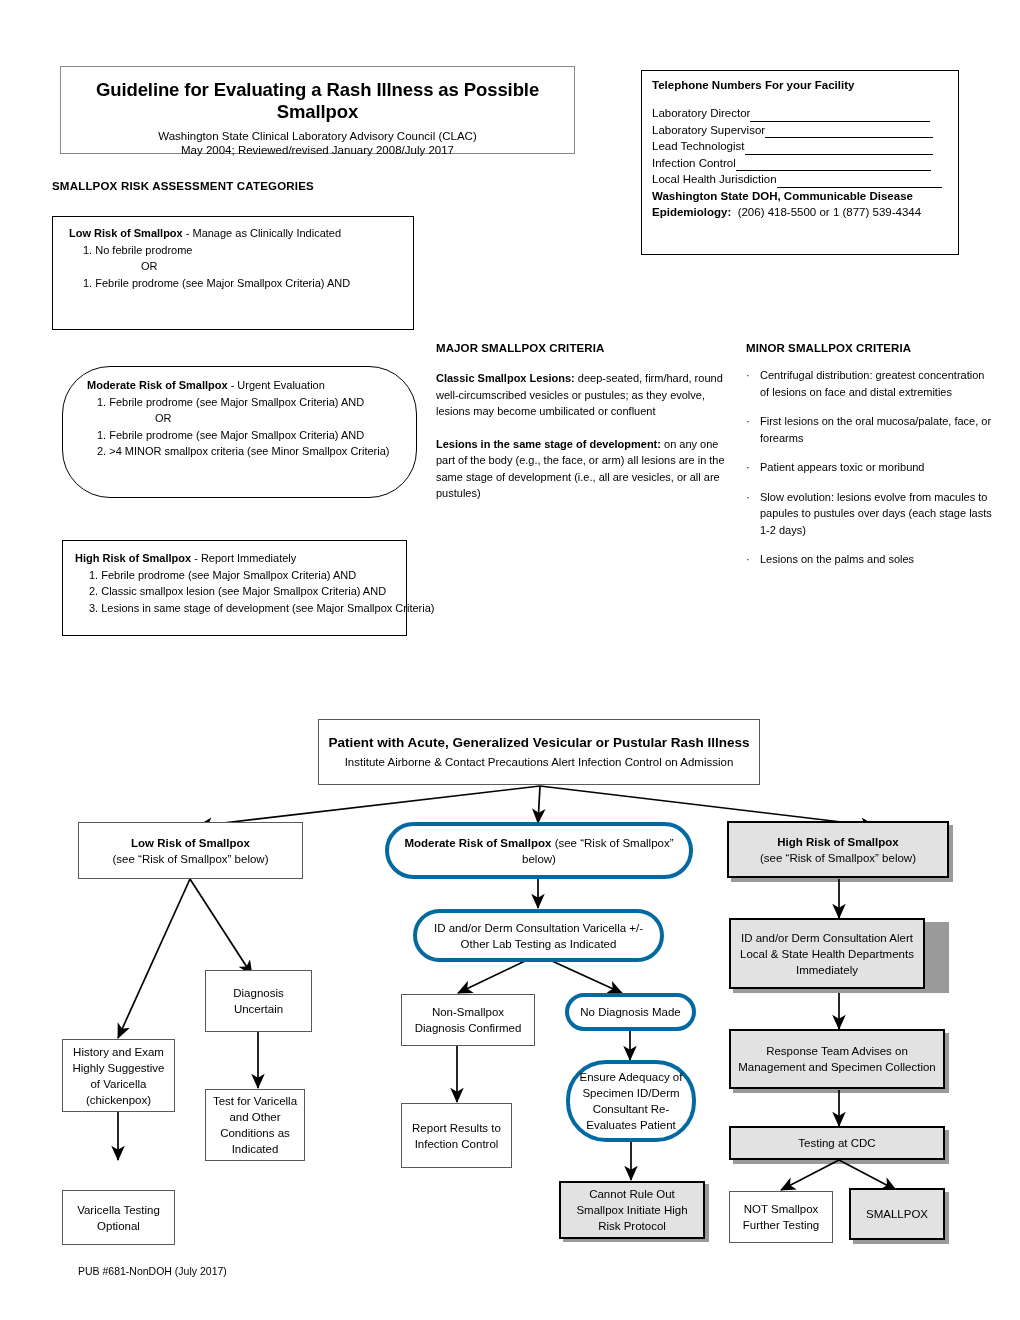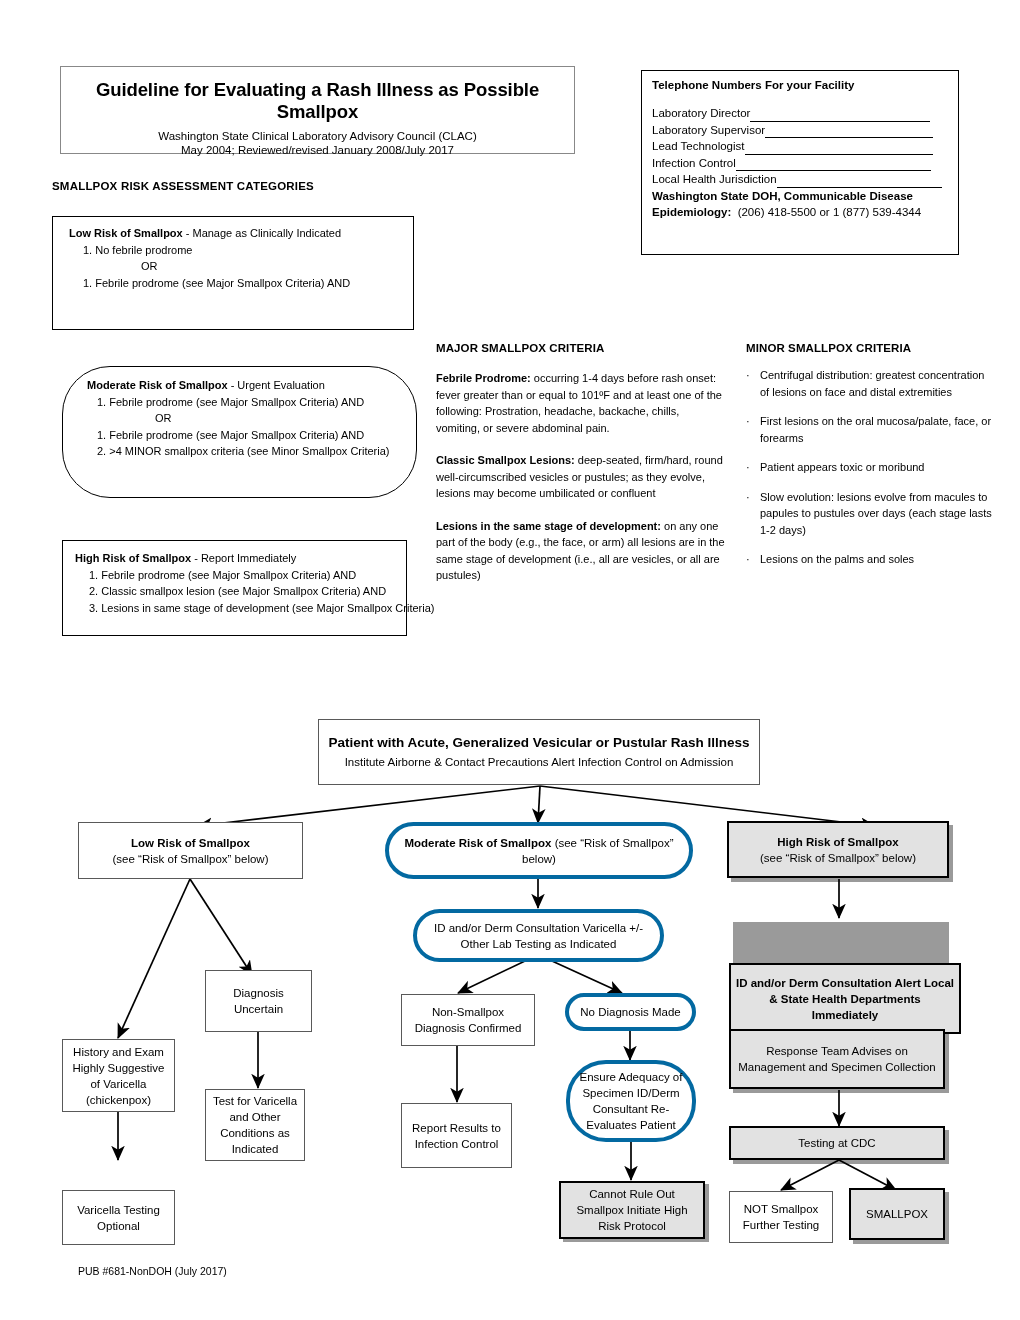--- a/index.html
+++ b/index.html
@@ -125,23 +125,20 @@
       <span class="bold">High Risk of Smallpox</span><span> - Report Immediately</span>
     </div>
     <div class="crit-line ind1">1. Febrile prodrome (see Major Smallpox Criteria) AND</div>
     <div class="crit-line ind1">2. Classic smallpox lesion (see Major Smallpox Criteria) AND</div>
     <div class="crit-line ind1">3. Lesions in same stage of development (see Major Smallpox Criteria)</div>
   </div>
 
   <div class="abs" id="major-col">
     <div class="col-head">MAJOR SMALLPOX CRITERIA</div>
     <div class="para">
-      <span class="bold">Febrile Prodrome:</span><span> occurring 1-4 days before rash onset: fever greater than or equal to 101ºF and at least one of the following: Prostration, headache, backache, chills, vomiting, or severe abdominal pain.</span>
-    </div>
-    <div class="para">
       <span class="bold">Classic Smallpox Lesions:</span><span> deep-seated, firm/hard, round well-circumscribed vesicles or pustules; as they evolve, lesions may become umbilicated or confluent</span>
     </div>
     <div class="para">
       <span class="bold">Lesions in the same stage of development:</span><span> on any one part of the body (e.g., the face, or arm) all lesions are in the same stage of development (i.e., all are vesicles, or all are pustules)</span>
     </div>
   </div>
 
   <div class="abs" id="minor-col">
     <div class="col-head">MINOR SMALLPOX CRITERIA</div>
     <div class="bullet-row">
@@ -246,21 +243,21 @@
   </div>
   <div class="node round" style="left:566px;top:1060px;width:130px;height:82px;">
     <span>Ensure Adequacy of Specimen ID/Derm Consultant Re-Evaluates Patient</span>
   </div>
   <div class="shadow" style="left:563px;top:1184px;width:146px;height:58px;"></div>
   <div class="node thick gray" style="left:559px;top:1181px;width:146px;height:58px;">
     <span>Cannot Rule Out Smallpox Initiate High Risk Protocol</span>
   </div>
 
   <div class="shadow" style="left:733px;top:922px;width:216px;height:71px;"></div>
-  <div class="node thick gray" style="left:729px;top:963px;width:232px;height:71px;font-weight:bold;">
+  <div class="node thick gray" style="left:729px;top:918px;width:196px;height:71px;">
     <span>ID and/or Derm Consultation Alert Local &amp; State Health Departments Immediately</span>
   </div>
   <div class="shadow" style="left:733px;top:1033px;width:216px;height:60px;"></div>
   <div class="node thick gray" style="left:729px;top:1029px;width:216px;height:60px;">
     <span>Response Team Advises on Management and Specimen Collection</span>
   </div>
   <div class="shadow" style="left:733px;top:1130px;width:216px;height:34px;"></div>
   <div class="node thick gray" style="left:729px;top:1126px;width:216px;height:34px;">
     <span>Testing at CDC</span>
   </div>

